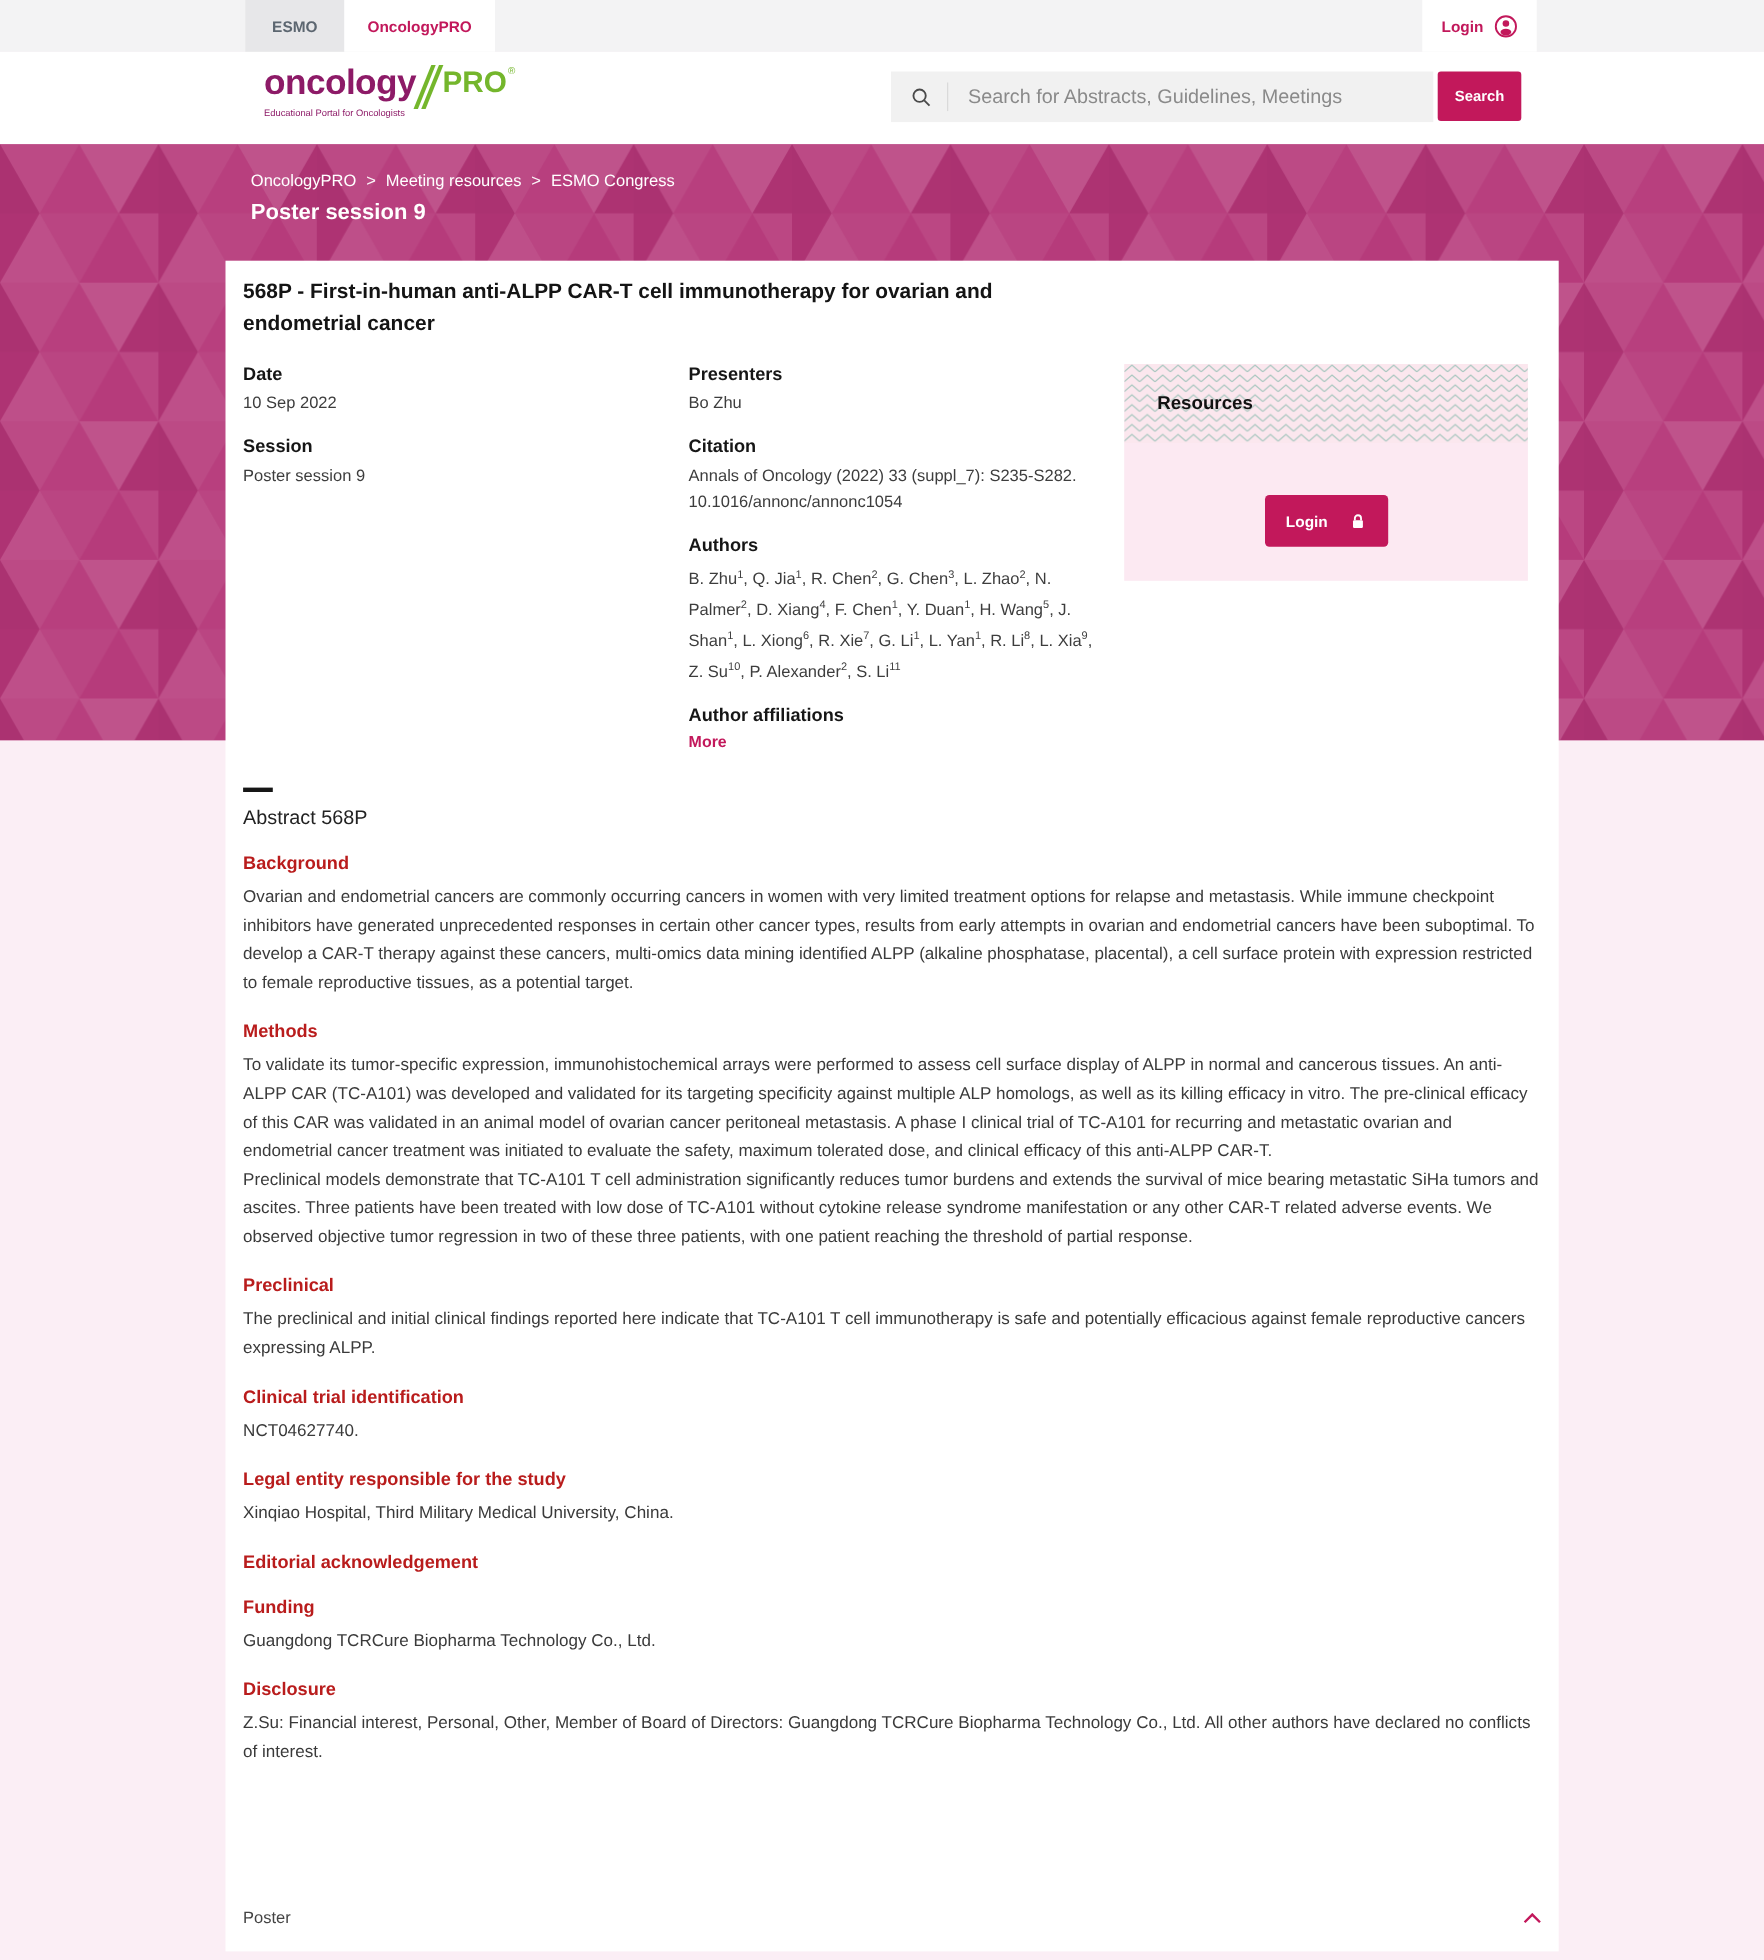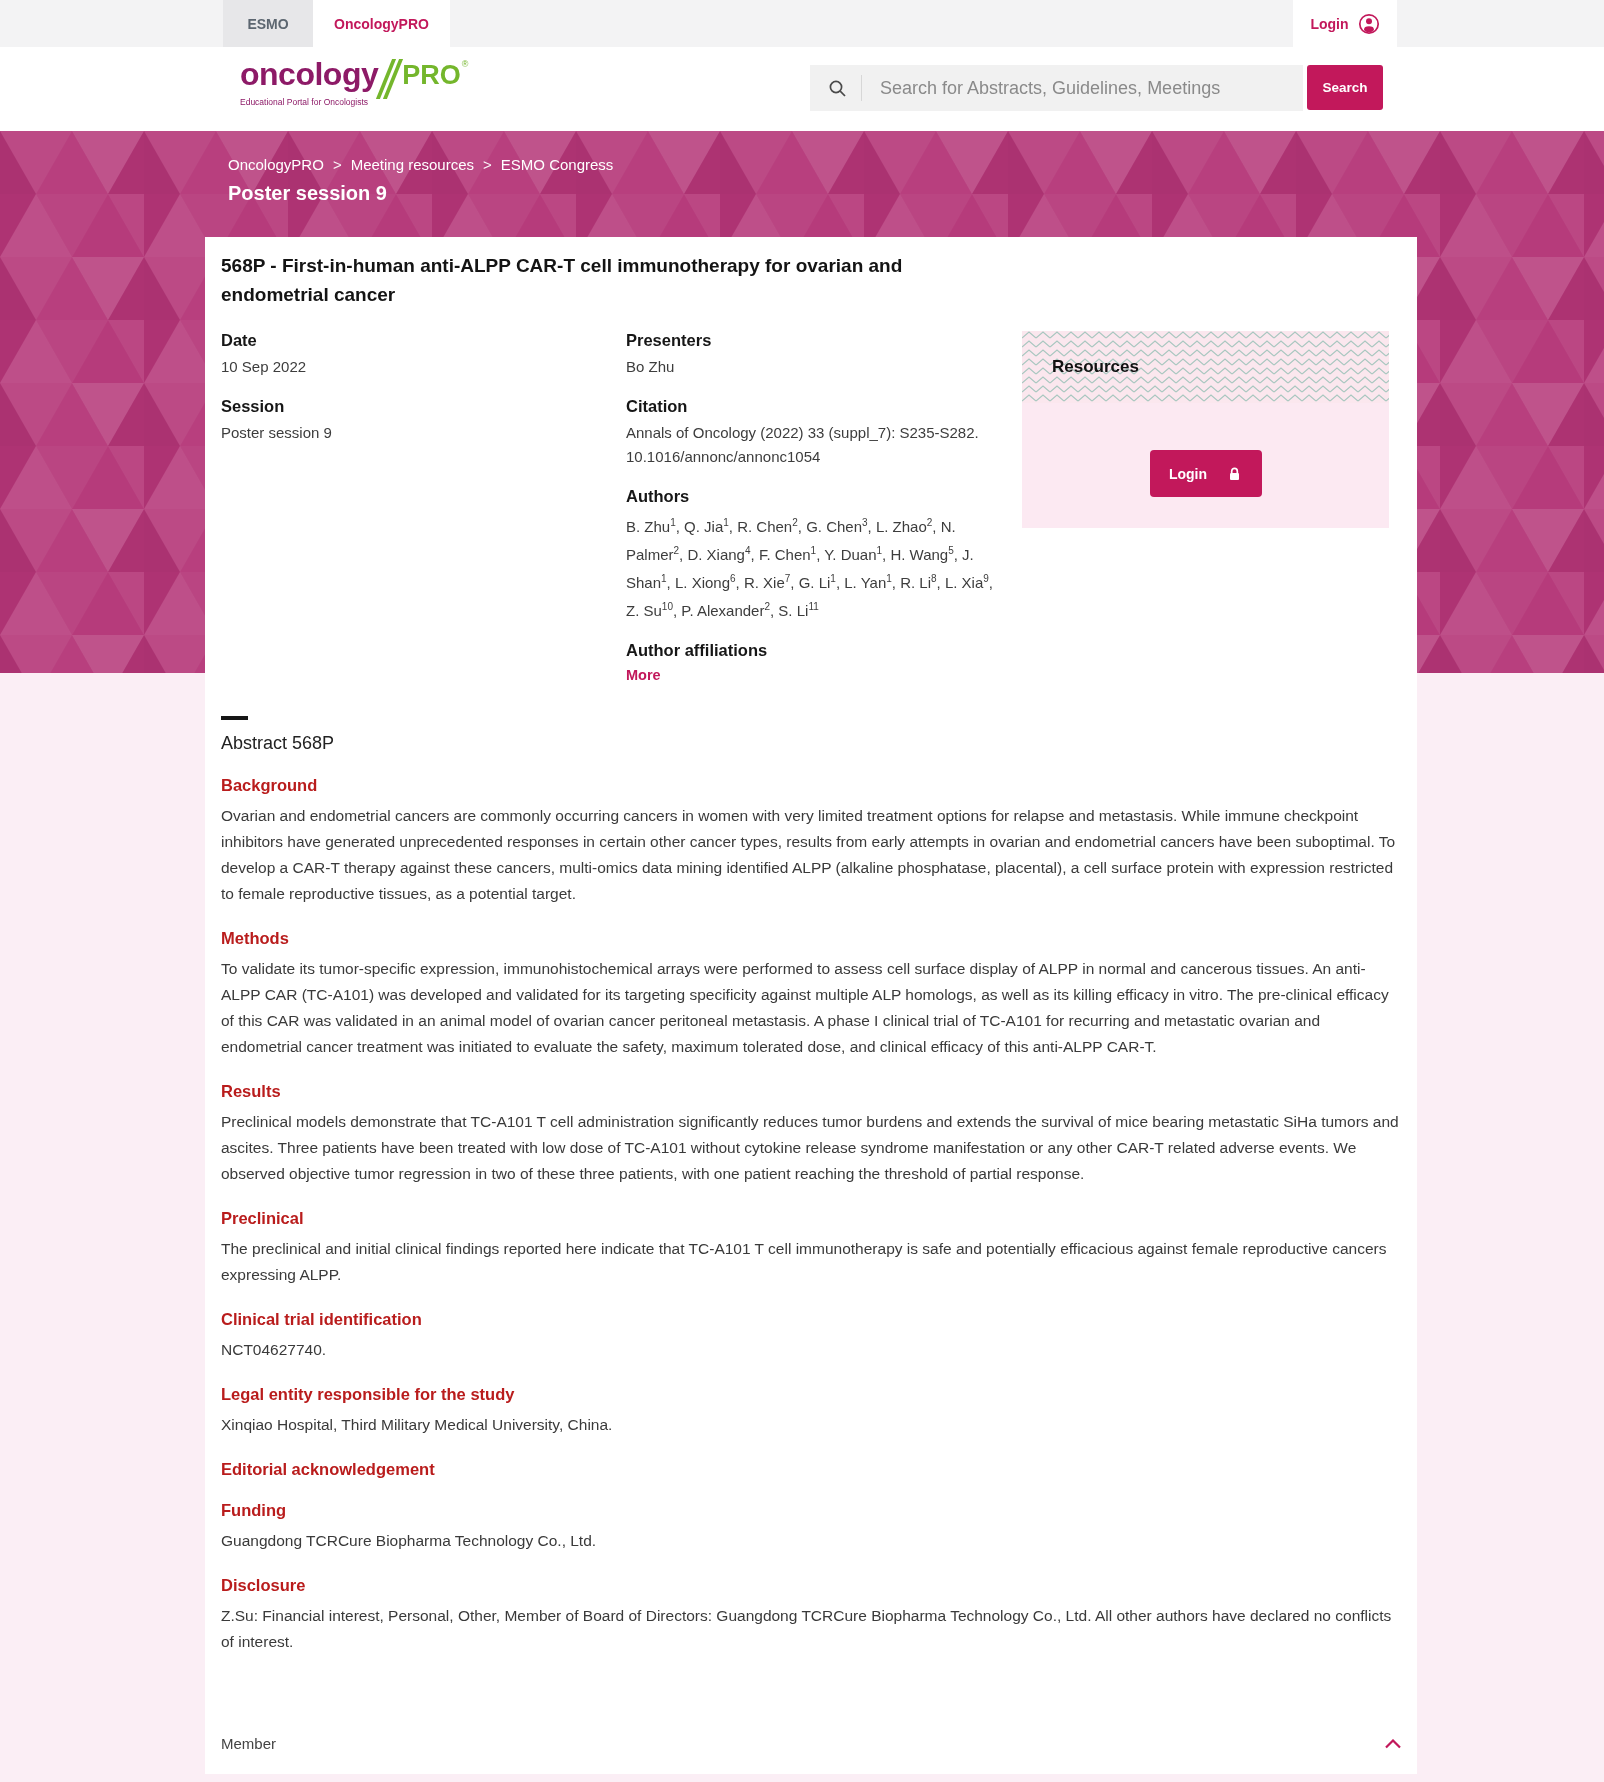--- a/index.html
+++ b/index.html
@@ -238,21 +238,20 @@
 
   <div class="sec">
     <h3>Background</h3>
     <p>Ovarian and endometrial cancers are commonly occurring cancers in women with very limited treatment options for relapse and metastasis. While immune checkpoint inhibitors have generated unprecedented responses in certain other cancer types, results from early attempts in ovarian and endometrial cancers have been suboptimal. To develop a CAR-T therapy against these cancers, multi-omics data mining identified ALPP (alkaline phosphatase, placental), a cell surface protein with expression restricted to female reproductive tissues, as a potential target.</p>
   </div>
   <div class="sec">
     <h3>Methods</h3>
     <p>To validate its tumor-specific expression, immunohistochemical arrays were performed to assess cell surface display of ALPP in normal and cancerous tissues. An anti-ALPP CAR (TC-A101) was developed and validated for its targeting specificity against multiple ALP homologs, as well as its killing efficacy in vitro. The pre-clinical efficacy of this CAR was validated in an animal model of ovarian cancer peritoneal metastasis. A phase I clinical trial of TC-A101 for recurring and metastatic ovarian and endometrial cancer treatment was initiated to evaluate the safety, maximum tolerated dose, and clinical efficacy of this anti-ALPP CAR-T.</p>
   </div>
   <div class="sec">
-    <h3>Results</h3>
     <p>Preclinical models demonstrate that TC-A101 T cell administration significantly reduces tumor burdens and extends the survival of mice bearing metastatic SiHa tumors and ascites. Three patients have been treated with low dose of TC-A101 without cytokine release syndrome manifestation or any other CAR-T related adverse events. We observed objective tumor regression in two of these three patients, with one patient reaching the threshold of partial response.</p>
   </div>
   <div class="sec">
     <h3>Preclinical</h3>
     <p>The preclinical and initial clinical findings reported here indicate that TC-A101 T cell immunotherapy is safe and potentially efficacious against female reproductive cancers expressing ALPP.</p>
   </div>
   <div class="sec">
     <h3>Clinical trial identification</h3>
     <p>NCT04627740.</p>
   </div>
@@ -267,20 +266,20 @@
   <div class="sec">
     <h3>Funding</h3>
     <p>Guangdong TCRCure Biopharma Technology Co., Ltd.</p>
   </div>
   <div class="sec">
     <h3>Disclosure</h3>
     <p>Z.Su: Financial interest, Personal, Other, Member of Board of Directors: Guangdong TCRCure Biopharma Technology Co., Ltd. All other authors have declared no conflicts of interest.</p>
   </div>
 
   <div class="close-row">
-    <span class="close-label">Member</span>
+    <span class="close-label">Poster</span>
     <span class="icon" style="display:flex;">
       <svg width="16" height="10" viewBox="0 0 16 10">
         <polyline points="1,8.5 8,1.5 15,8.5" fill="none" stroke="#c2185b" stroke-width="2.2"></polyline>
       </svg>
     </span>
   </div>
 </div>
 
 </body></html>

